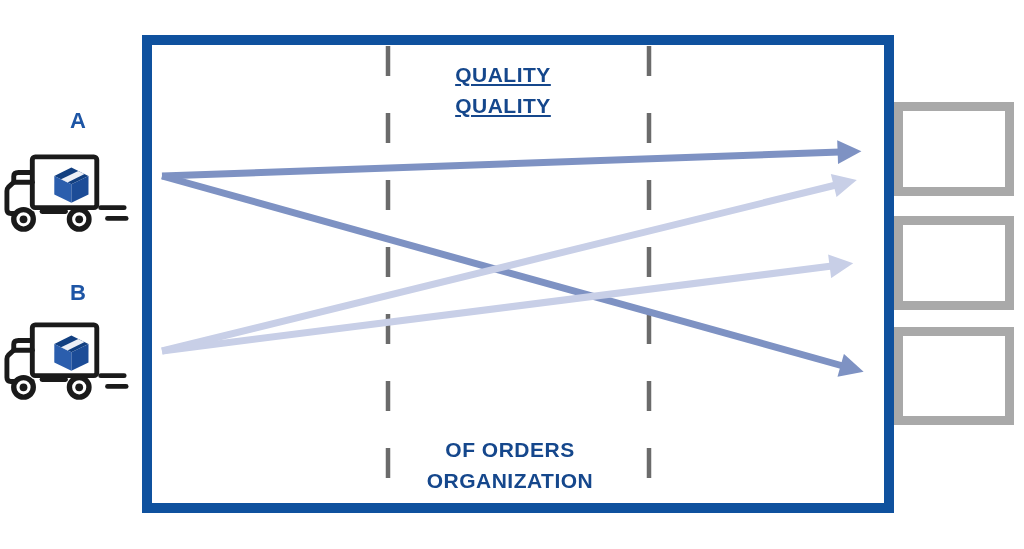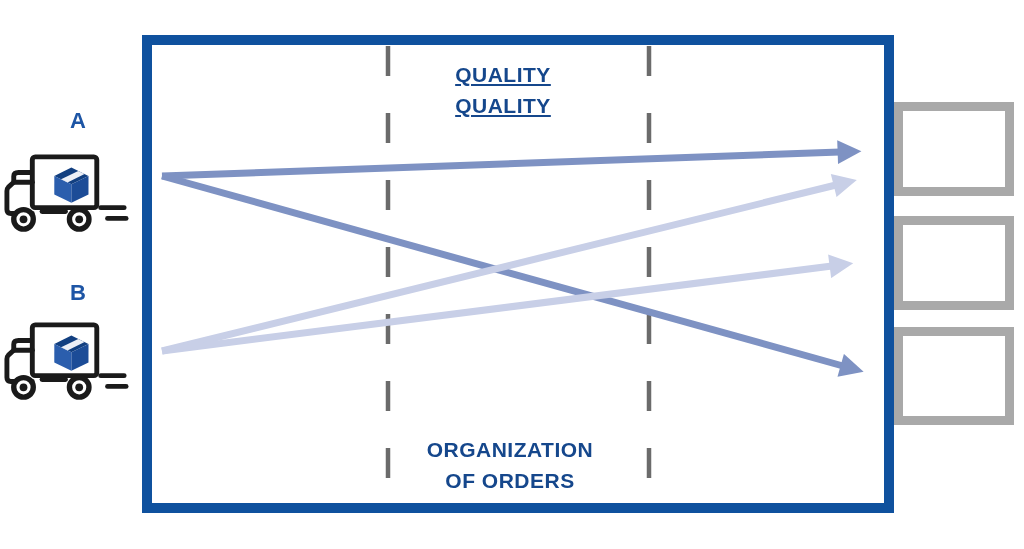--- a/index.html
+++ b/index.html
@@ -117,22 +117,22 @@
       <div class="slot"></div>
     </div>
 
   <div class="main-box"></div>
 
   <div class="stage-text qc">
     <div>QUALITY</div>
     <div>QUALITY</div>
   </div>
   <div class="stage-text org">
+    <div>OF ORDERS</div>
     <div>ORGANIZATION</div>
-    <div>OF ORDERS</div>
   </div>
 
   <svg class="overlay" viewBox="0 0 1024 549">
     <defs>
       <marker id="head-dark" viewBox="0 0 10 10" refX="1" refY="5" markerWidth="4" markerHeight="3.4" orient="auto-start-reverse">
         <path class="head-dark-path" d="M0 0 L10 5 L0 10 Z"></path>
       </marker>
       <marker id="head-light" viewBox="0 0 10 10" refX="1" refY="5" markerWidth="4" markerHeight="3.4" orient="auto-start-reverse">
         <path class="head-light-path" d="M0 0 L10 5 L0 10 Z"></path>
       </marker>

